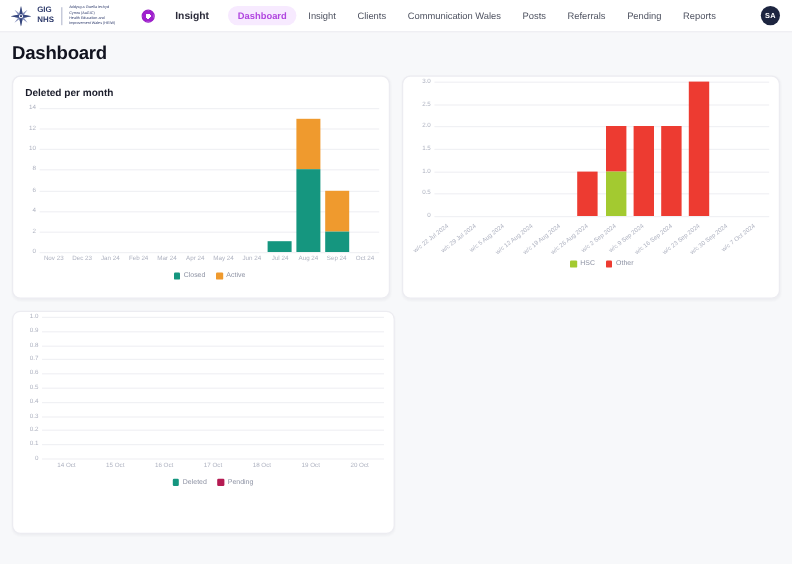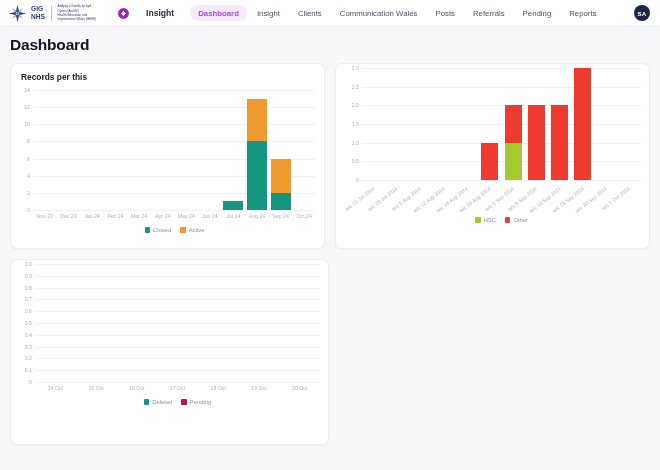--- a/index.html
+++ b/index.html
@@ -161,21 +161,21 @@
   <div class="avatar">SA</div>
 </div>
 
 <div class="page">
   <div class="page-title">Dashboard</div>
 
   <div class="row">
 
     <div class="card" style="width:319px;height:186px">
       <div class="card-head">
-        <div class="card-title">Records per this</div>
+        <div class="card-title">Deleted per month</div>
       </div>
       <div class="chart" id="chart-records">
           <div style="position: relative; padding: 4px 8px 0px 22px;">
             <div class="plot" style="height: 120px;">
               <div class="gridline" style="top: 120px;"></div>
               <div class="ytick" style="top: 120px;">0</div>
               <div class="gridline" style="top: 102.857px;"></div>
               <div class="ytick" style="top: 102.857px;">2</div>
               <div class="gridline" style="top: 85.7143px;"></div>
               <div class="ytick" style="top: 85.7143px;">4</div>

